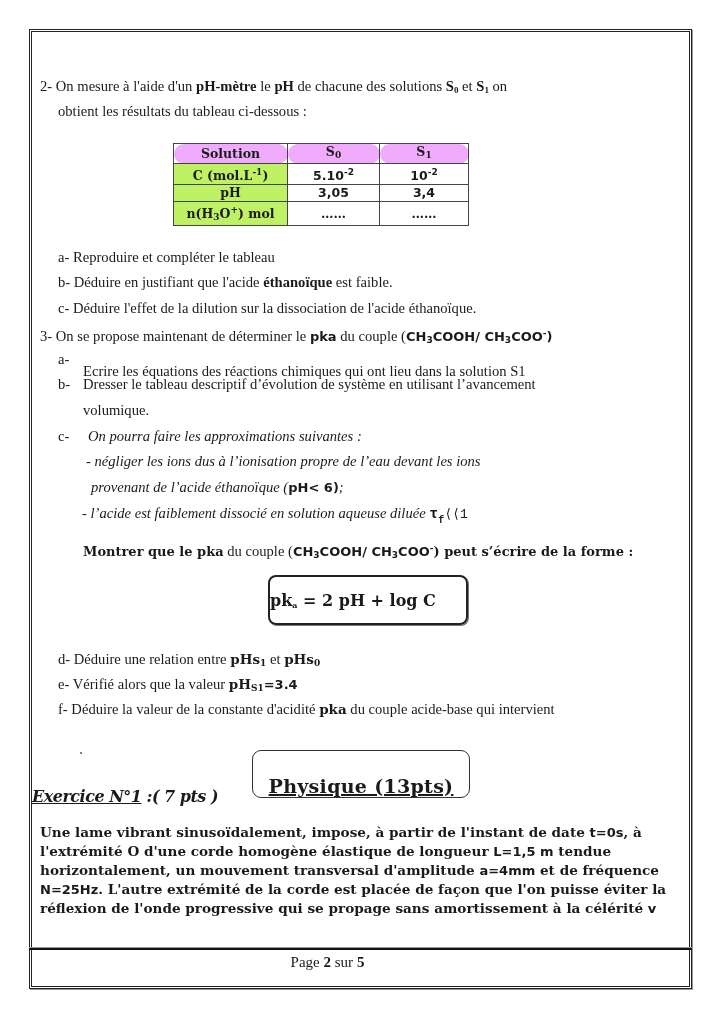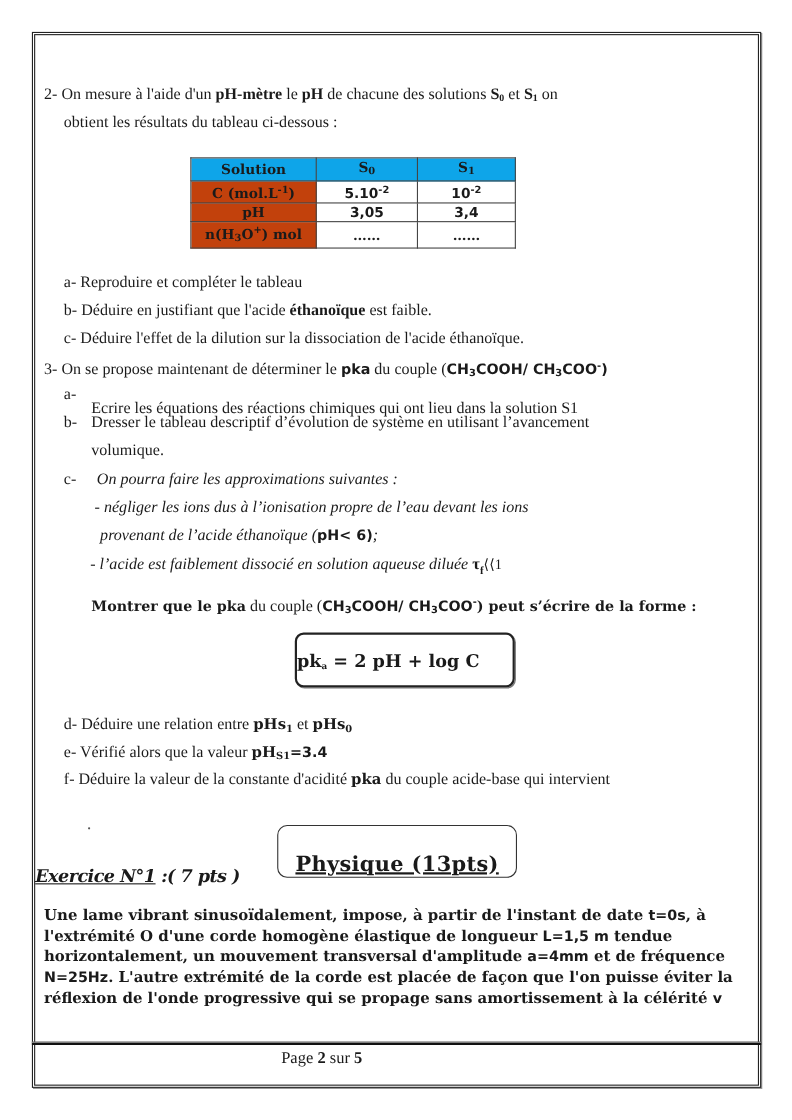--- a/index.html
+++ b/index.html
@@ -3,37 +3,37 @@
 <meta charset="utf-8">
 <style>
   html, body { margin: 0; padding: 0; background: #ffffff; }
   body { width: 720px; height: 1018px; position: relative; overflow: hidden;
          font-family: "DejaVu Serif", "Liberation Serif", serif; color: #1a1a1a; }
   .frame { position: absolute; left: 29px; top: 29px; width: 657px; height: 954px;
            border: 3px double #222; box-shadow: 1px 1px 0 #999; }
   .footer-divider { position: absolute; left: 29px; top: 947px; width: 663px; height: 2px;
                     background: #111; border-top: 1px solid #999; }
   .footer { position: absolute; left: 29px; top: 954px; width: 527px; text-align: center;
-            font-family: "Liberation Serif", serif; font-size: 15px; }
+            font-family: "Liberation Serif", serif; font-size: 15px; padding-left: 35px; }
   .footer b { font-weight: bold; }
   .line { position: absolute; font-family: "Liberation Serif", serif; font-size: 14.6px;
           white-space: nowrap; line-height: 18px; }
   .b { font-weight: bold; }
   .bi { font-weight: bold; }
   .i { font-style: italic; }
   .sans-b { font-family: "DejaVu Sans", "Liberation Sans", sans-serif; font-weight: bold; font-size: 13px; }
   sub, sup { font-size: 9px; }
   sub { vertical-align: -2px; }
   sup { vertical-align: 5px; }
 
   table.data { position: absolute; left: 173px; top: 143px; border-collapse: collapse;
                font-family: "DejaVu Serif", serif; font-size: 12.5px; font-weight: bold; }
   table.data td { border: 1.5px solid #444; height: 16px; padding: 0 4px; text-align: center; line-height: 16px; }
-  table.data tr.hdr td { background: #0ea5e9; }
-  table.data td.rowh { background: #c2410c; width: 105px; }
+  table.data tr.hdr td { background: #f0abfc; border-radius: 10px; }
+  table.data td.rowh { background: #bef264; width: 105px; }
   table.data td.c1 { width: 83px; }
   table.data td.c2 { width: 80px; }
   table.data td.num { font-family: "DejaVu Sans", sans-serif; }
 
   .formula-box { position: absolute; left: 268px; top: 575px; width: 196px; height: 46px;
                  border: 2px solid #222; border-radius: 8px; box-shadow: 1px 1px 0 #777;
                  display: flex; align-items: center; justify-content: flex-start;
                  font-family: "DejaVu Serif", serif; font-weight: bold; font-size: 16px; }
   .formula-box sub { font-size: 8px; }
 
@@ -44,21 +44,21 @@
                     text-decoration: underline; text-decoration-thickness: 2px; letter-spacing: 0.3px; margin-top: 23px; }
   .exercice-title { position: absolute; left: 32px; top: 787px; font-family: "DejaVu Serif", serif;
                     font-weight: bold; font-style: italic; font-size: 16px; letter-spacing: -0.5px; }
   .exercice-title .u { text-decoration: underline; }
   .dot { position: absolute; left: 80px; top: 752px; width: 2px; height: 2px; background: #555; border-radius: 1px; }
 
   .para { position: absolute; left: 40px; top: 823px; width: 640px; font-family: "DejaVu Serif", serif;
           font-size: 13.6px; line-height: 18px; font-weight: bold; }
   .para .pl { white-space: nowrap; display: block; }
   .para b { font-family: "DejaVu Sans", sans-serif; font-size: 13px; }
-  .tau { font-family: Liberation Serif, serif; font-weight: bold; font-size: 15px; }
+  .tau { font-family: Liberation Mono, monospace; font-weight: bold; font-size: 15px; }
   .tau sub { font-size: 10px; vertical-align: -5px; }
 </style>
 </head>
 <body>
 
 <div class="frame"></div>
 
 <div class="line" style="left:40px; top:77px;">
   <span>2- On mesure à l'aide d'un </span><span class="bi">pH-mètre</span><span> le </span><span class="bi">pH</span><span> de chacune des solutions </span><span class="bi"><span>S</span><sub>0</sub></span><span> et </span><span class="bi"><span>S</span><sub>1</sub></span><span> on</span>
 </div>

